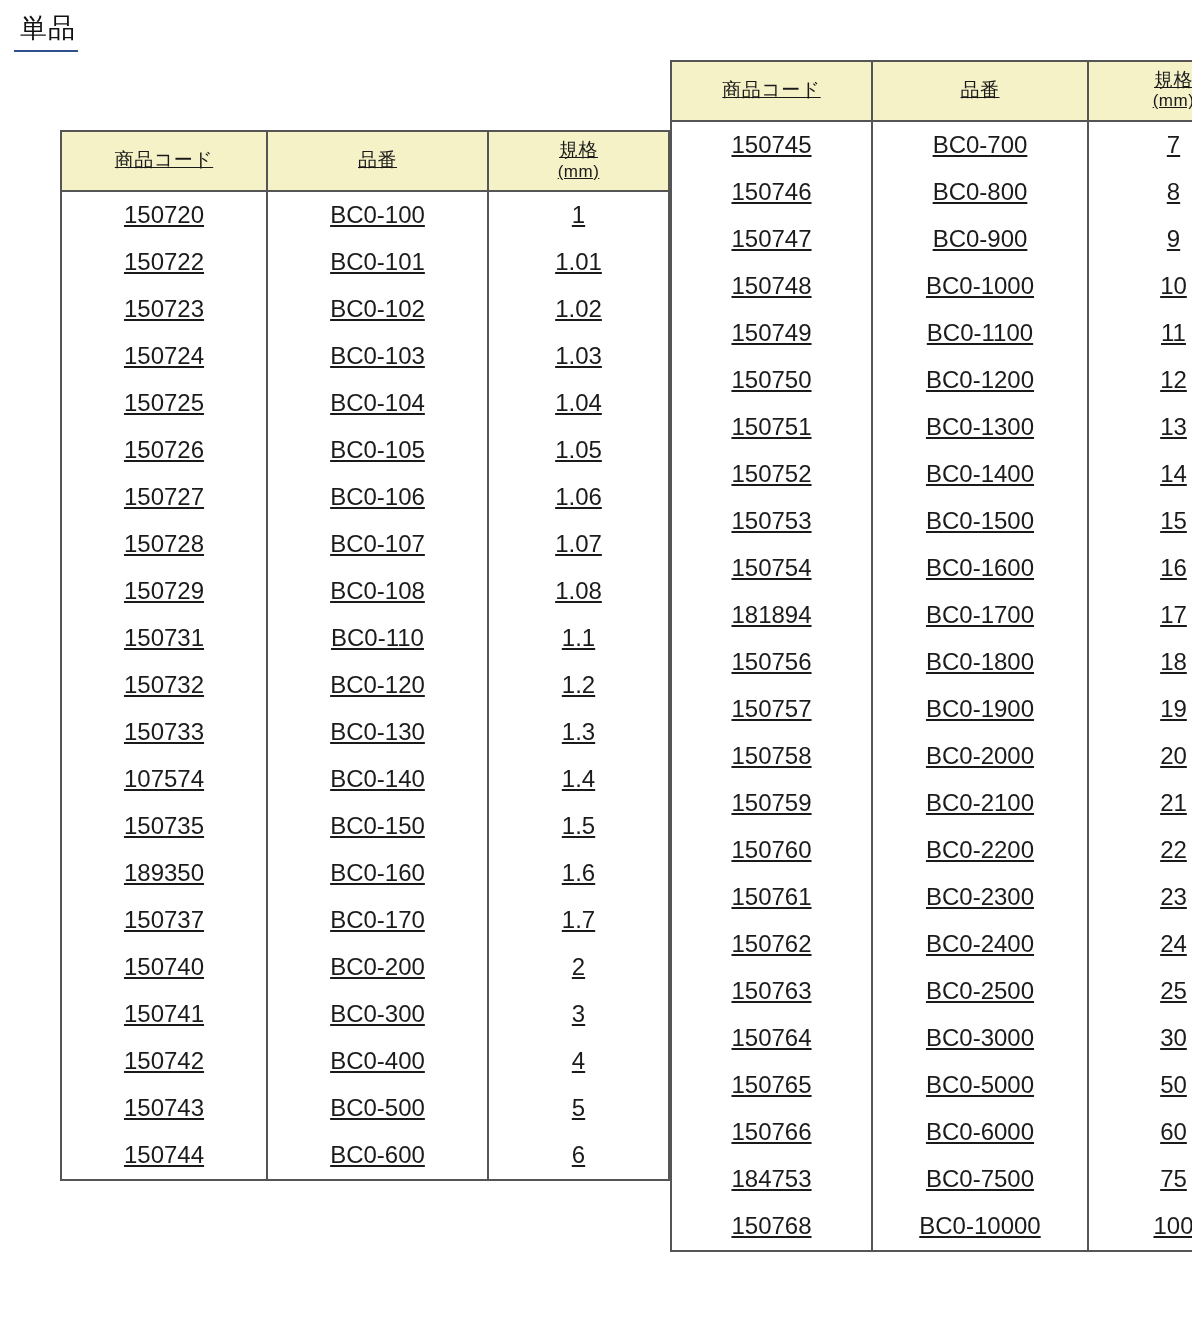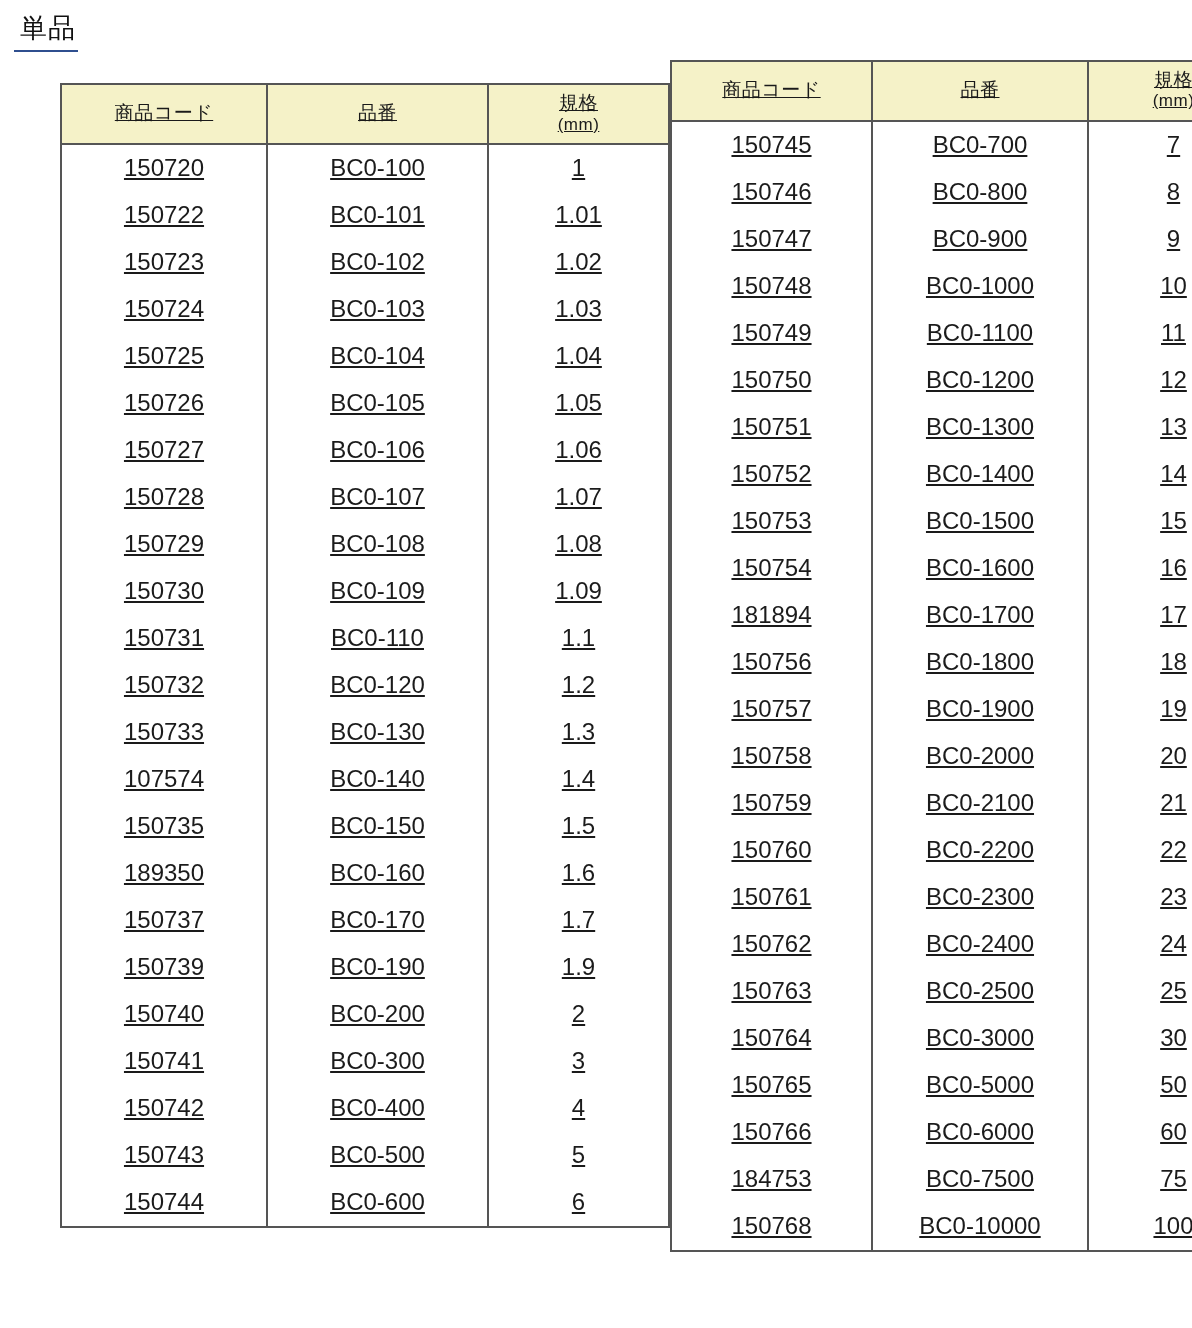--- a/index.html
+++ b/index.html
@@ -147,25 +147,20 @@
             <td>150728</td>
             <td>BC0-107</td>
             <td>1.07</td>
           </tr>
           <tr>
             <td>150729</td>
             <td>BC0-108</td>
             <td>1.08</td>
           </tr>
           <tr>
-            <td>150730</td>
-            <td>BC0-109</td>
-            <td>1.09</td>
-          </tr>
-          <tr>
             <td>150731</td>
             <td>BC0-110</td>
             <td>1.1</td>
           </tr>
           <tr>
             <td>150732</td>
             <td>BC0-120</td>
             <td>1.2</td>
           </tr>
           <tr>
@@ -185,25 +180,20 @@
           </tr>
           <tr>
             <td>189350</td>
             <td>BC0-160</td>
             <td>1.6</td>
           </tr>
           <tr>
             <td>150737</td>
             <td>BC0-170</td>
             <td>1.7</td>
-          </tr>
-          <tr>
-            <td>150739</td>
-            <td>BC0-190</td>
-            <td>1.9</td>
           </tr>
           <tr>
             <td>150740</td>
             <td>BC0-200</td>
             <td>2</td>
           </tr>
           <tr>
             <td>150741</td>
             <td>BC0-300</td>
             <td>3</td>

